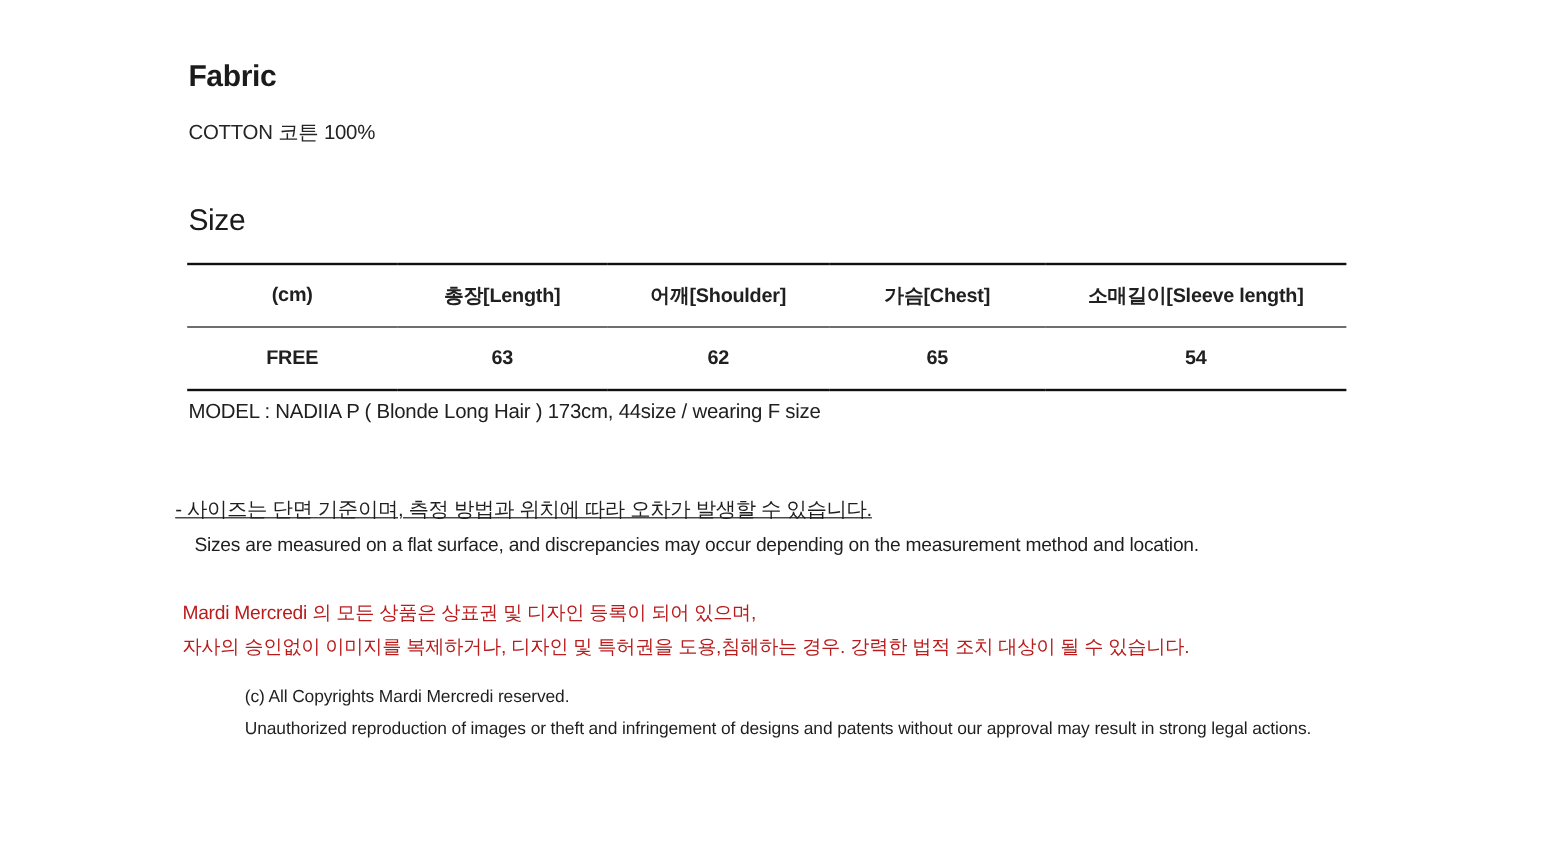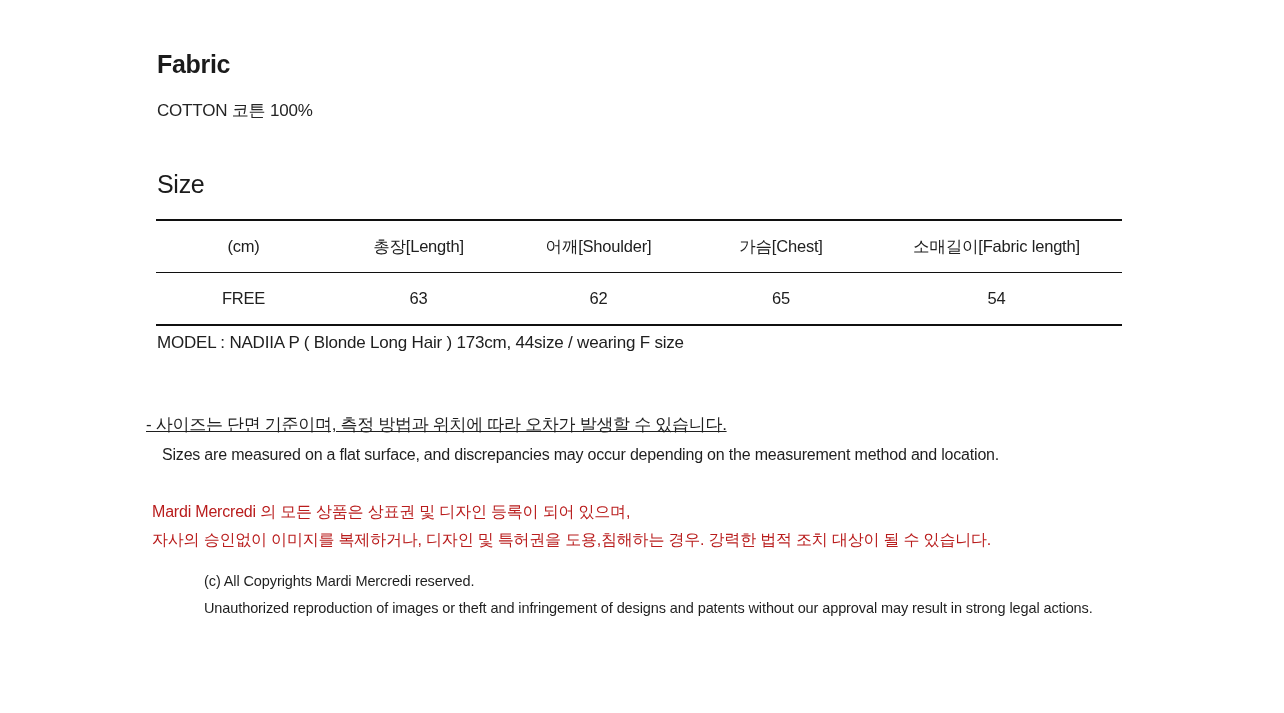--- a/index.html
+++ b/index.html
@@ -57,21 +57,21 @@
     position: absolute;
     left: 156px;
     top: 219px;
     width: 966px;
     border-collapse: collapse;
     table-layout: fixed;
   }
   .size-table th,
   .size-table td {
     text-align: center;
-    font-weight: 400;
+    font-weight: 700;
     font-size: 16.5px;
     letter-spacing: -0.2px;
     color: #202020;
     padding: 0;
     height: 51px;
     vertical-align: middle;
   }
   .size-table thead tr {
     border-top: 2px solid #101010;
     border-bottom: 1px solid #101010;
@@ -162,21 +162,21 @@
       <col class="col-b">
       <col class="col-c">
       <col class="col-d">
     </colgroup>
     <thead>
       <tr>
         <th>(cm)</th>
         <th>총장[Length]</th>
         <th>어깨[Shoulder]</th>
         <th>가슴[Chest]</th>
-        <th>소매길이[Fabric length]</th>
+        <th>소매길이[Sleeve length]</th>
       </tr>
     </thead>
     <tbody>
       <tr>
         <td>FREE</td>
         <td>63</td>
         <td>62</td>
         <td>65</td>
         <td>54</td>
       </tr>

